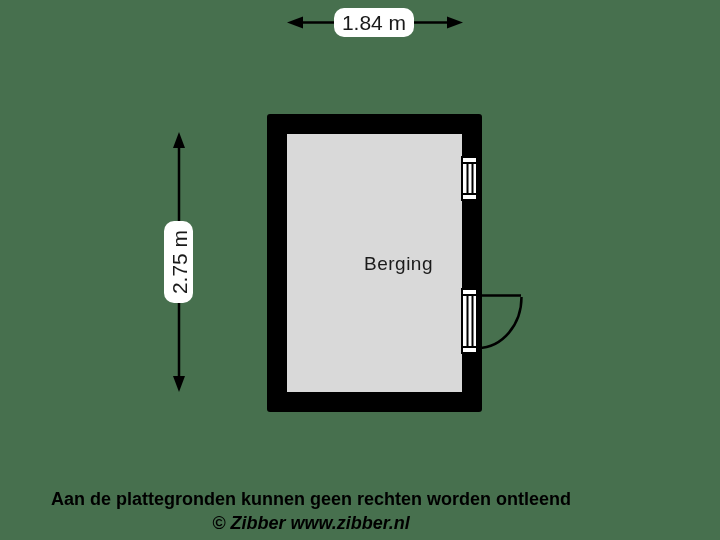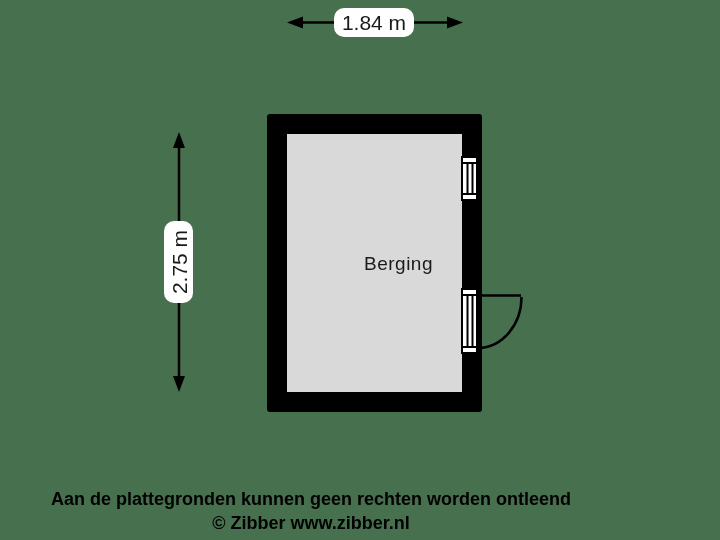--- a/index.html
+++ b/index.html
@@ -120,21 +120,21 @@
     left: 0;
     width: 622px;
     text-align: center;
     color: #000;
     font-weight: bold;
     font-size: 18px;
     line-height: 22px;
     z-index: 3;
   }
   .footer-disclaimer { top: 488px; }
-  .footer-copyright  { top: 512px; }
+  .footer-copyright  { top: 512px; font-style: italic; }
 </style>
 </head>
 <body>
 
 <div class="canvas" style="background: rgb(71, 112, 78);">
 
   <svg class="annot" viewBox="0 0 720 540" xmlns="http://www.w3.org/2000/svg">
     <g>
       <line x1="292" y1="22.5" x2="458" y2="22.5"></line>
       <polygon points="287,22.5 303,16.5 303,28.5"></polygon>

